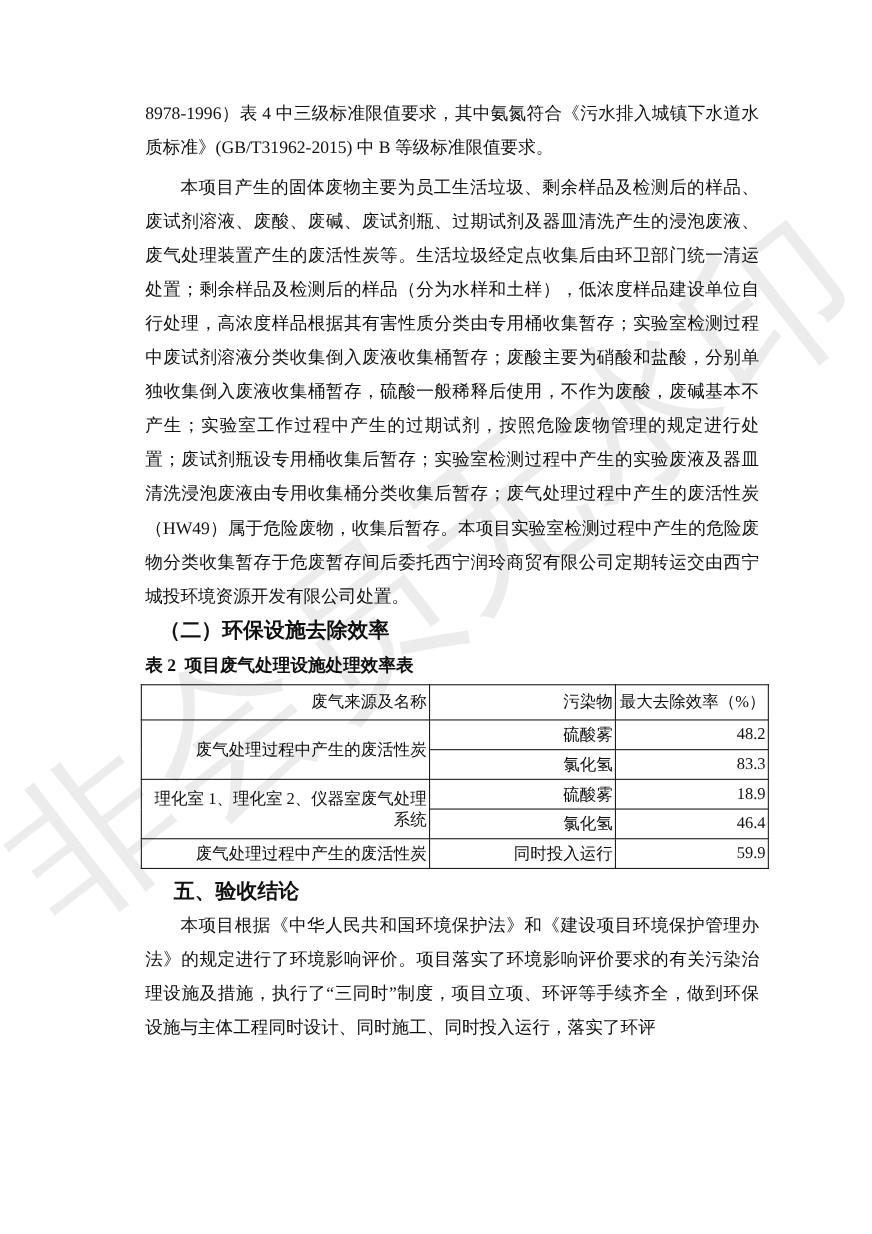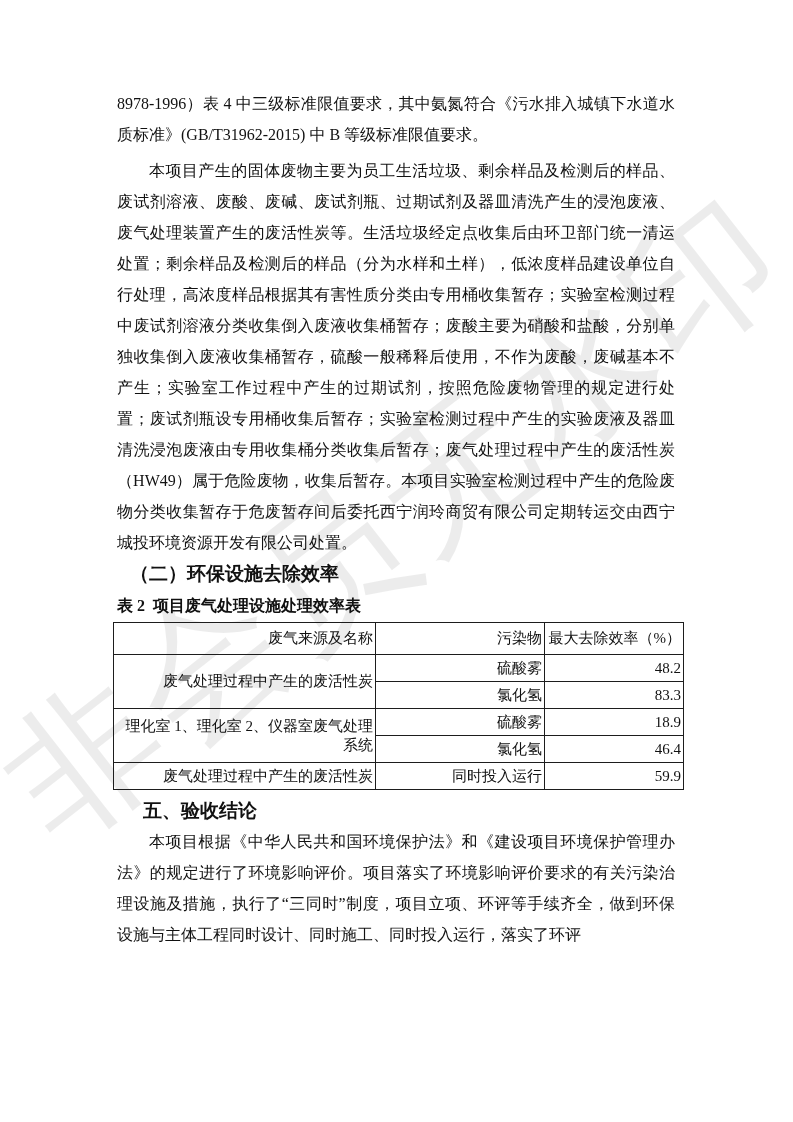--- a/index.html
+++ b/index.html
@@ -24,21 +24,21 @@
     font-size: 150px;
     letter-spacing: 6px;
     color: rgba(0,0,0,0.075);
     white-space: nowrap;
     z-index: 0;
     user-select: none;
     pointer-events: none;
   }
   .content {
     position: absolute;
-    left: 117px; top: 88px;
+    left: 132px; top: 88px;
     width: 558px;
     font-size: 16px;
     line-height: 31px;
     text-align: justify;
     z-index: 1;
   }
   .para { text-align: justify; }
   .para.indent { text-indent: 2em; }
   .h-plain { margin-top: 9px; }
   .h-bold {

